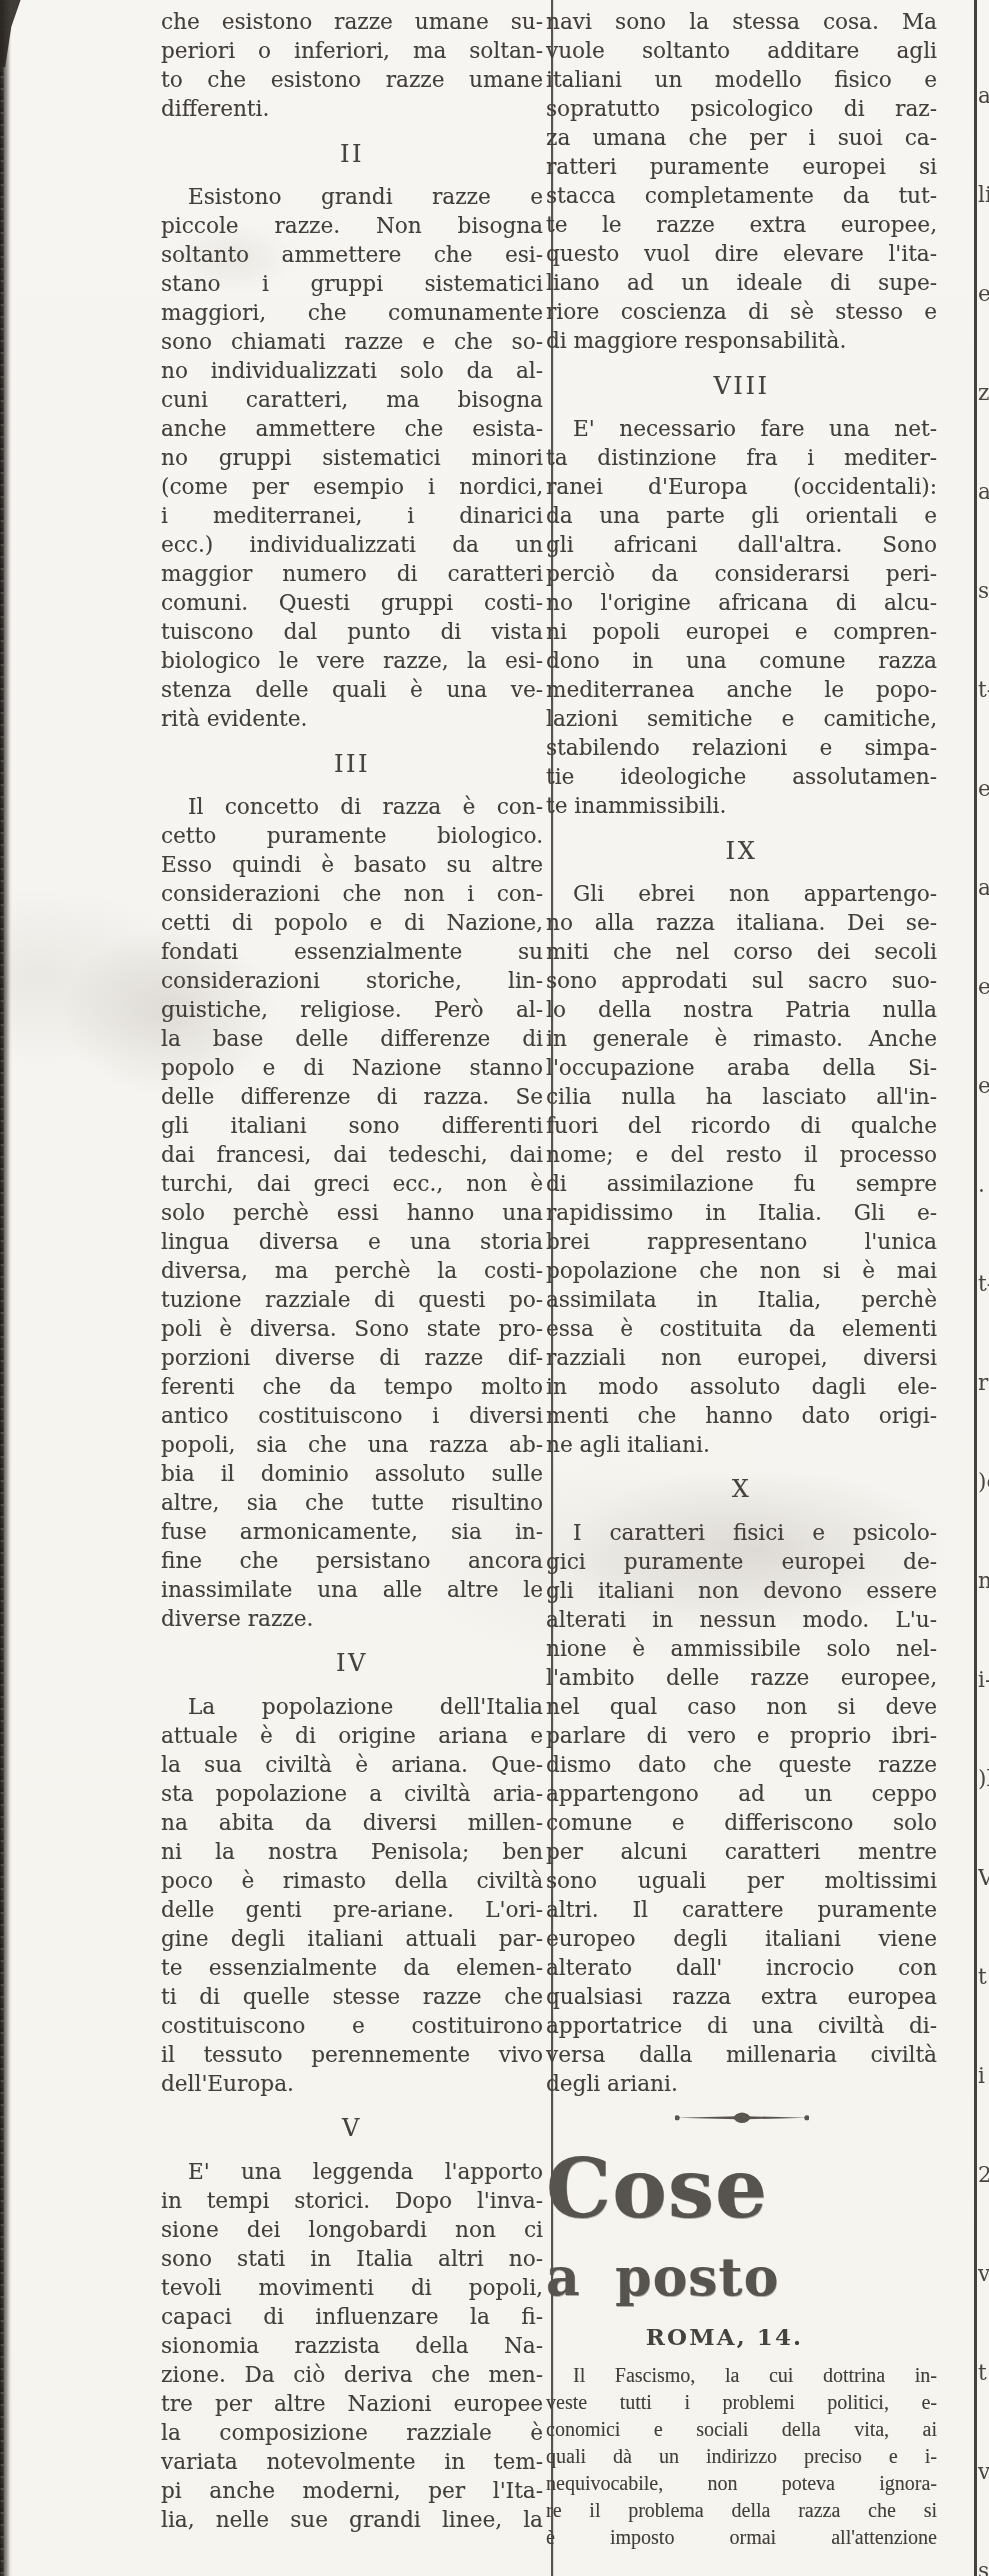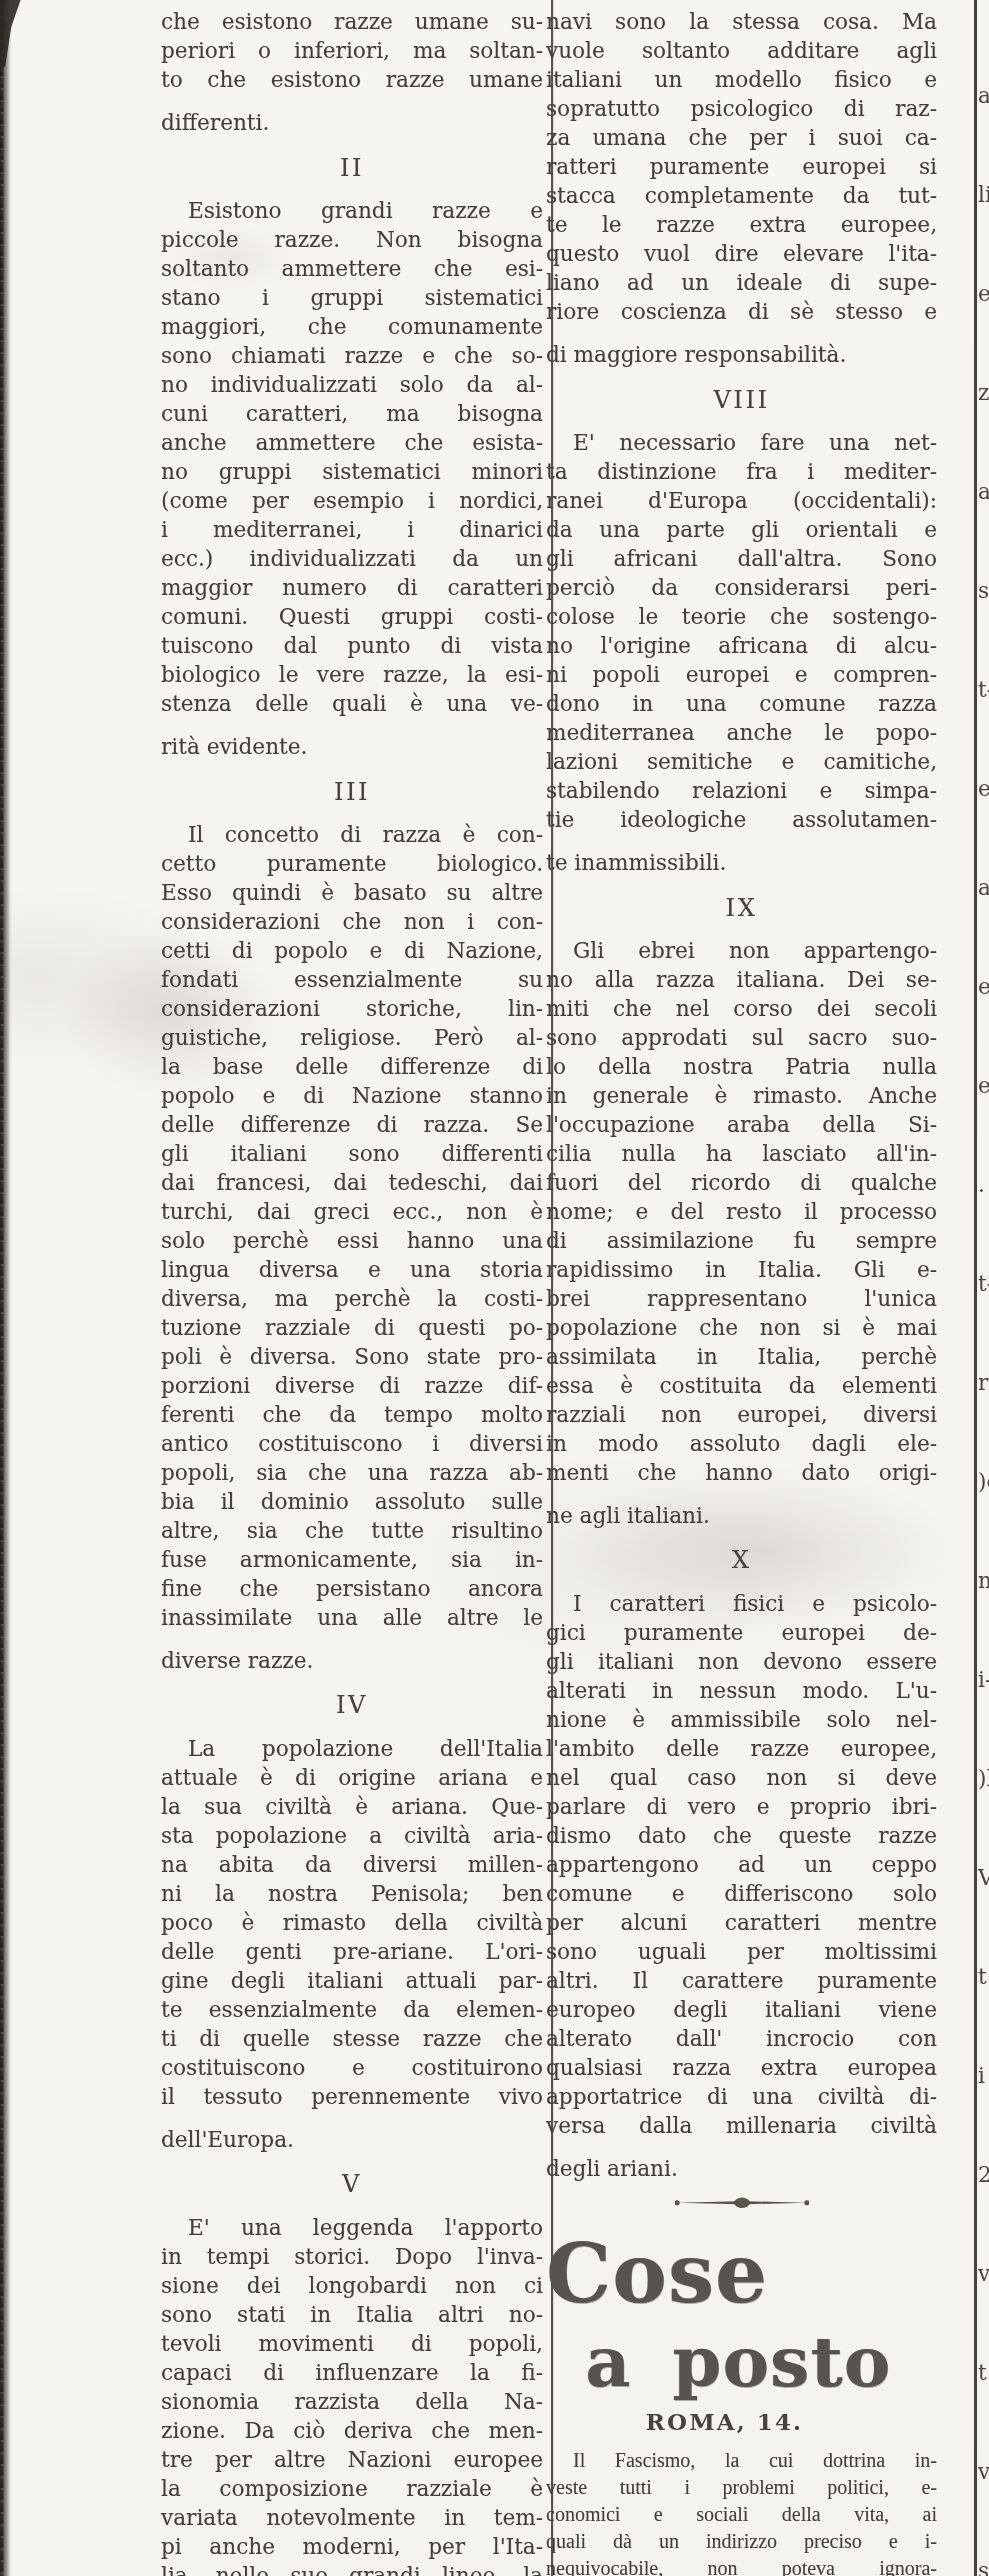--- a/index.html
+++ b/index.html
@@ -54,36 +54,36 @@
   .col{position:absolute;top:7.2px;}
   .col-left{left:161px;width:382px;}
   .col-right{left:546px;width:391px;}
   .m-line{
     font-size:21.6px;line-height:29px;color:#423e39;
     text-align:justify;text-align-last:justify;
     white-space:normal;
     text-shadow:0.3px 0.3px 0 rgba(66,62,57,.28);
   }
   .m-line.first{text-indent:27px;}
-  .m-line.end{text-align-last:left;margin-top:14px;}
+  .m-line.end{text-align-last:left;}
   .article .m-line{font-size:20px;line-height:27px;font-family:Liberation Serif, serif;}
   .sec-heading{
     text-align:center;font-size:24px;line-height:29px;
     margin:16.5px 0 13.4px;letter-spacing:2.6px;color:#46423d;
     text-shadow:0.3px 0.3px 0 rgba(66,62,57,.3);
   }
   .divider{height:26px;margin:11.3px 0 9.3px;text-align:center;}
   .headline-1{
     font-size:82px;line-height:88px;font-weight:bold;color:#57544f;
     letter-spacing:1px;text-align:left;
     text-shadow:0.5px 0.5px 0 rgba(70,67,62,.4), -0.5px 0 0 rgba(70,67,62,.25);
   }
   .headline-2{
-    font-size:70px;line-height:89px;font-weight:bold;color:#57544f;
-    letter-spacing:1px;text-align:center;padding-right:6.2px;word-spacing:15.5px;
+    font-size:52px;line-height:89px;font-weight:bold;color:#57544f;
+    letter-spacing:1px;text-align:left;padding-right:6.2px;word-spacing:15.5px;
     text-shadow:0.5px 0.5px 0 rgba(70,67,62,.4), -0.5px 0 0 rgba(70,67,62,.25);
   }
   .dateline{
     font-size:23px;line-height:32px;font-weight:bold;color:#46423d;
     text-align:center;padding-right:34px;letter-spacing:2.1px;margin-bottom:9px;
   }
   
   .frag-strip{
     position:absolute;left:978px;top:46px;width:10.8px;height:3143px;
     overflow:hidden;color:#4a463f;
@@ -217,21 +217,20 @@
         <div class="m-line end">di maggiore responsabilità.</div>
       </div>
       <div class="sec-heading">VIII</div>
       <div class="para">
         <div class="m-line first">E' necessario fare una net-</div>
         <div class="m-line">ta distinzione fra i mediter-</div>
         <div class="m-line">ranei d'Europa (occidentali):</div>
         <div class="m-line">da una parte gli orientali e</div>
         <div class="m-line">gli africani dall'altra. Sono</div>
         <div class="m-line">perciò da considerarsi peri-</div>
-        <div class="m-line">colose le teorie che sostengo-</div>
         <div class="m-line">no l'origine africana di alcu-</div>
         <div class="m-line">ni popoli europei e compren-</div>
         <div class="m-line">dono in una comune razza</div>
         <div class="m-line">mediterranea anche le popo-</div>
         <div class="m-line">lazioni semitiche e camitiche,</div>
         <div class="m-line">stabilendo relazioni e simpa-</div>
         <div class="m-line">tie ideologiche assolutamen-</div>
         <div class="m-line end">te inammissibili.</div>
       </div>
       <div class="sec-heading">IX</div>

